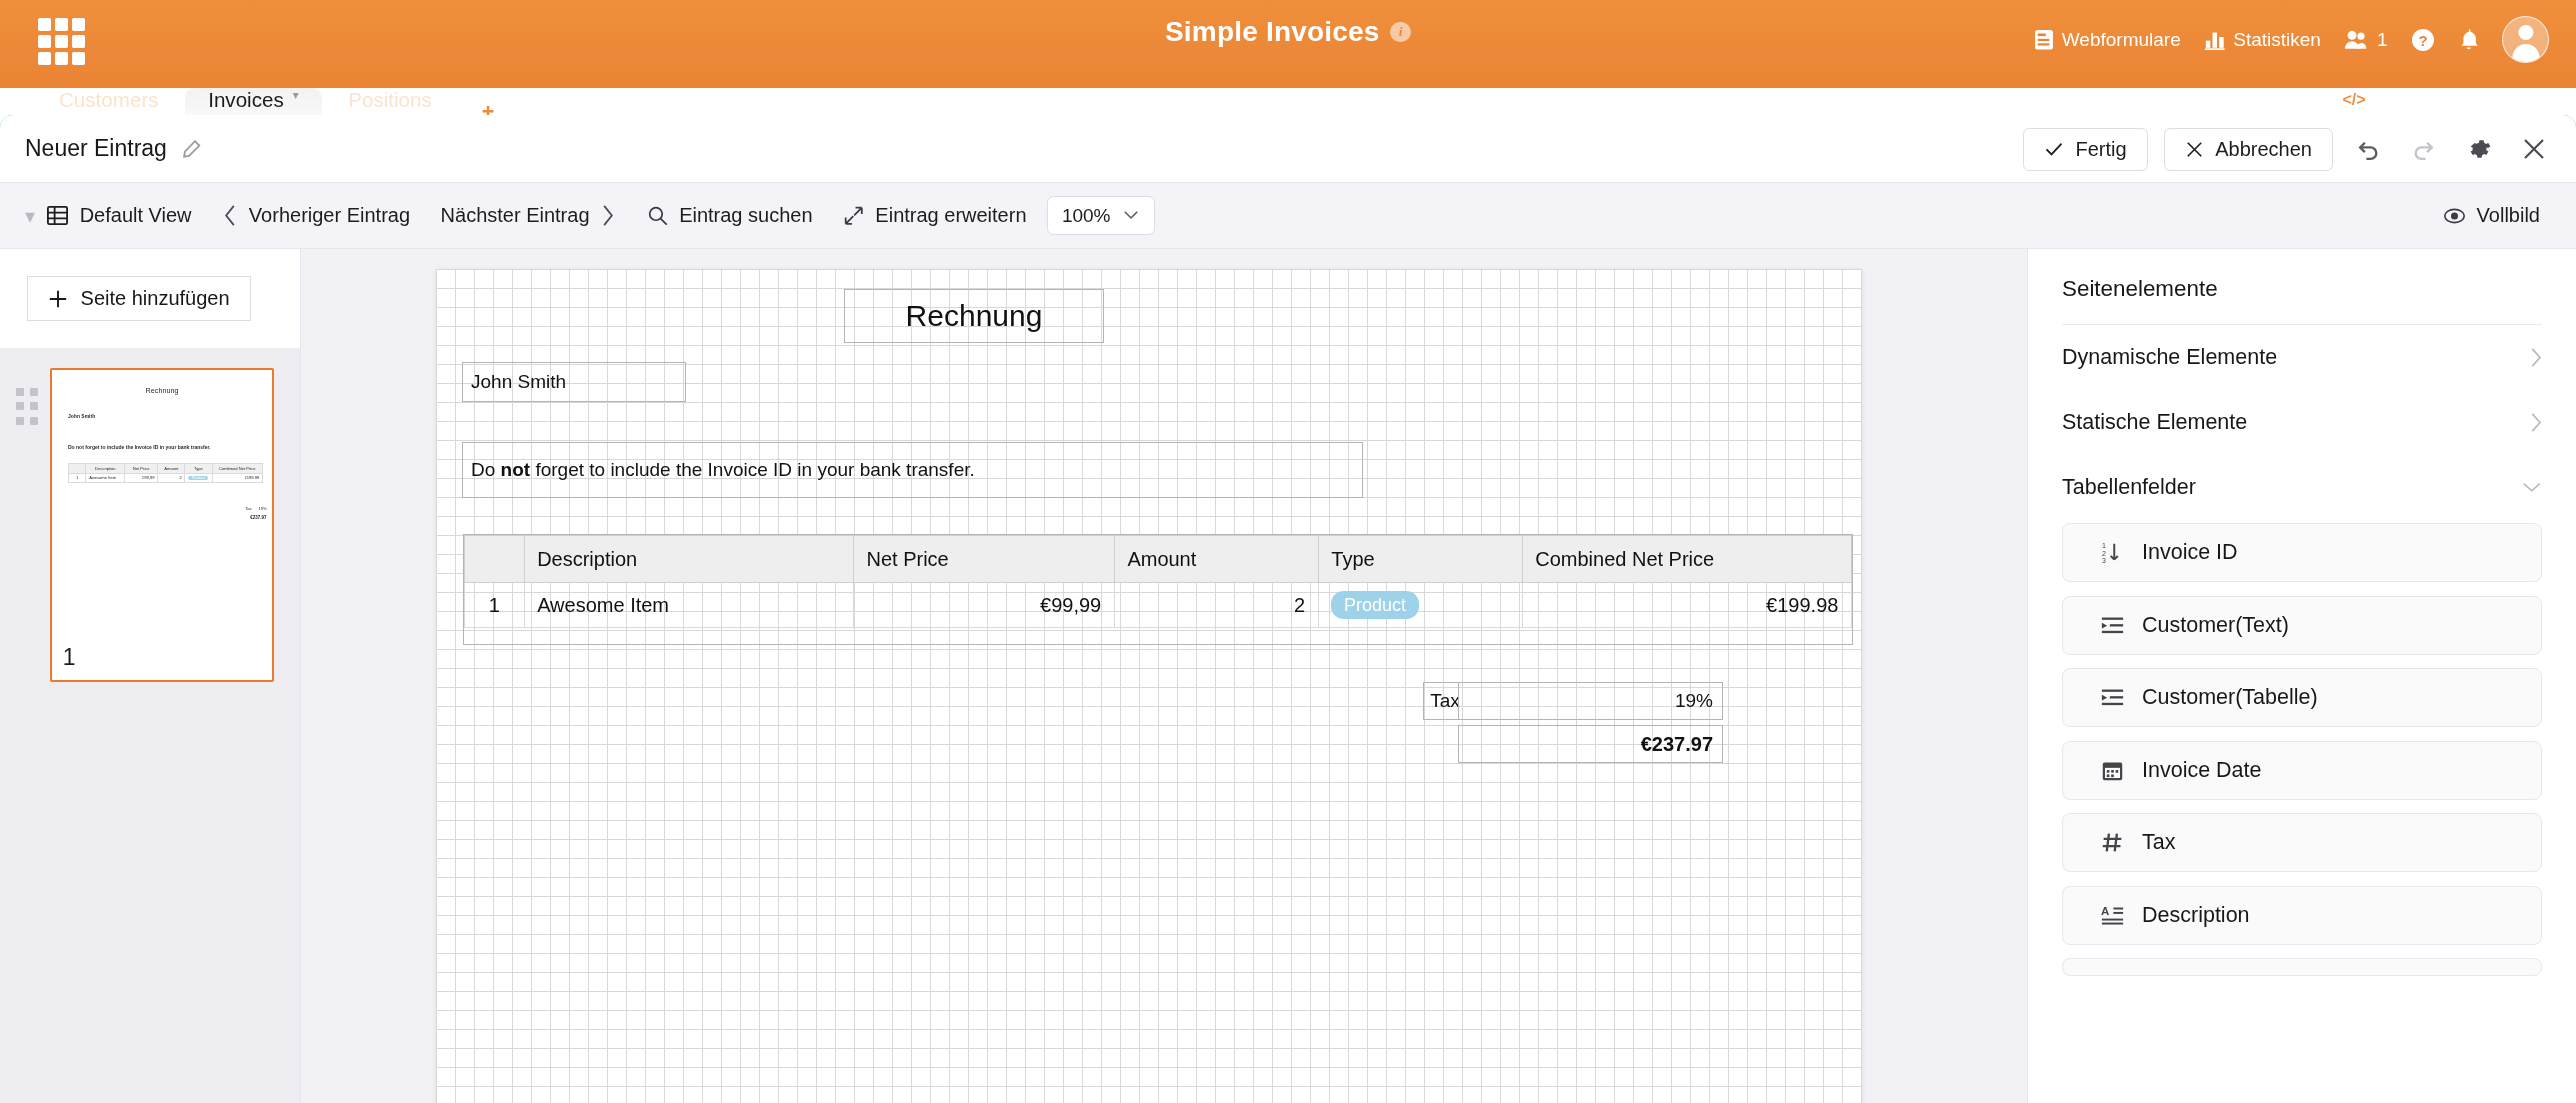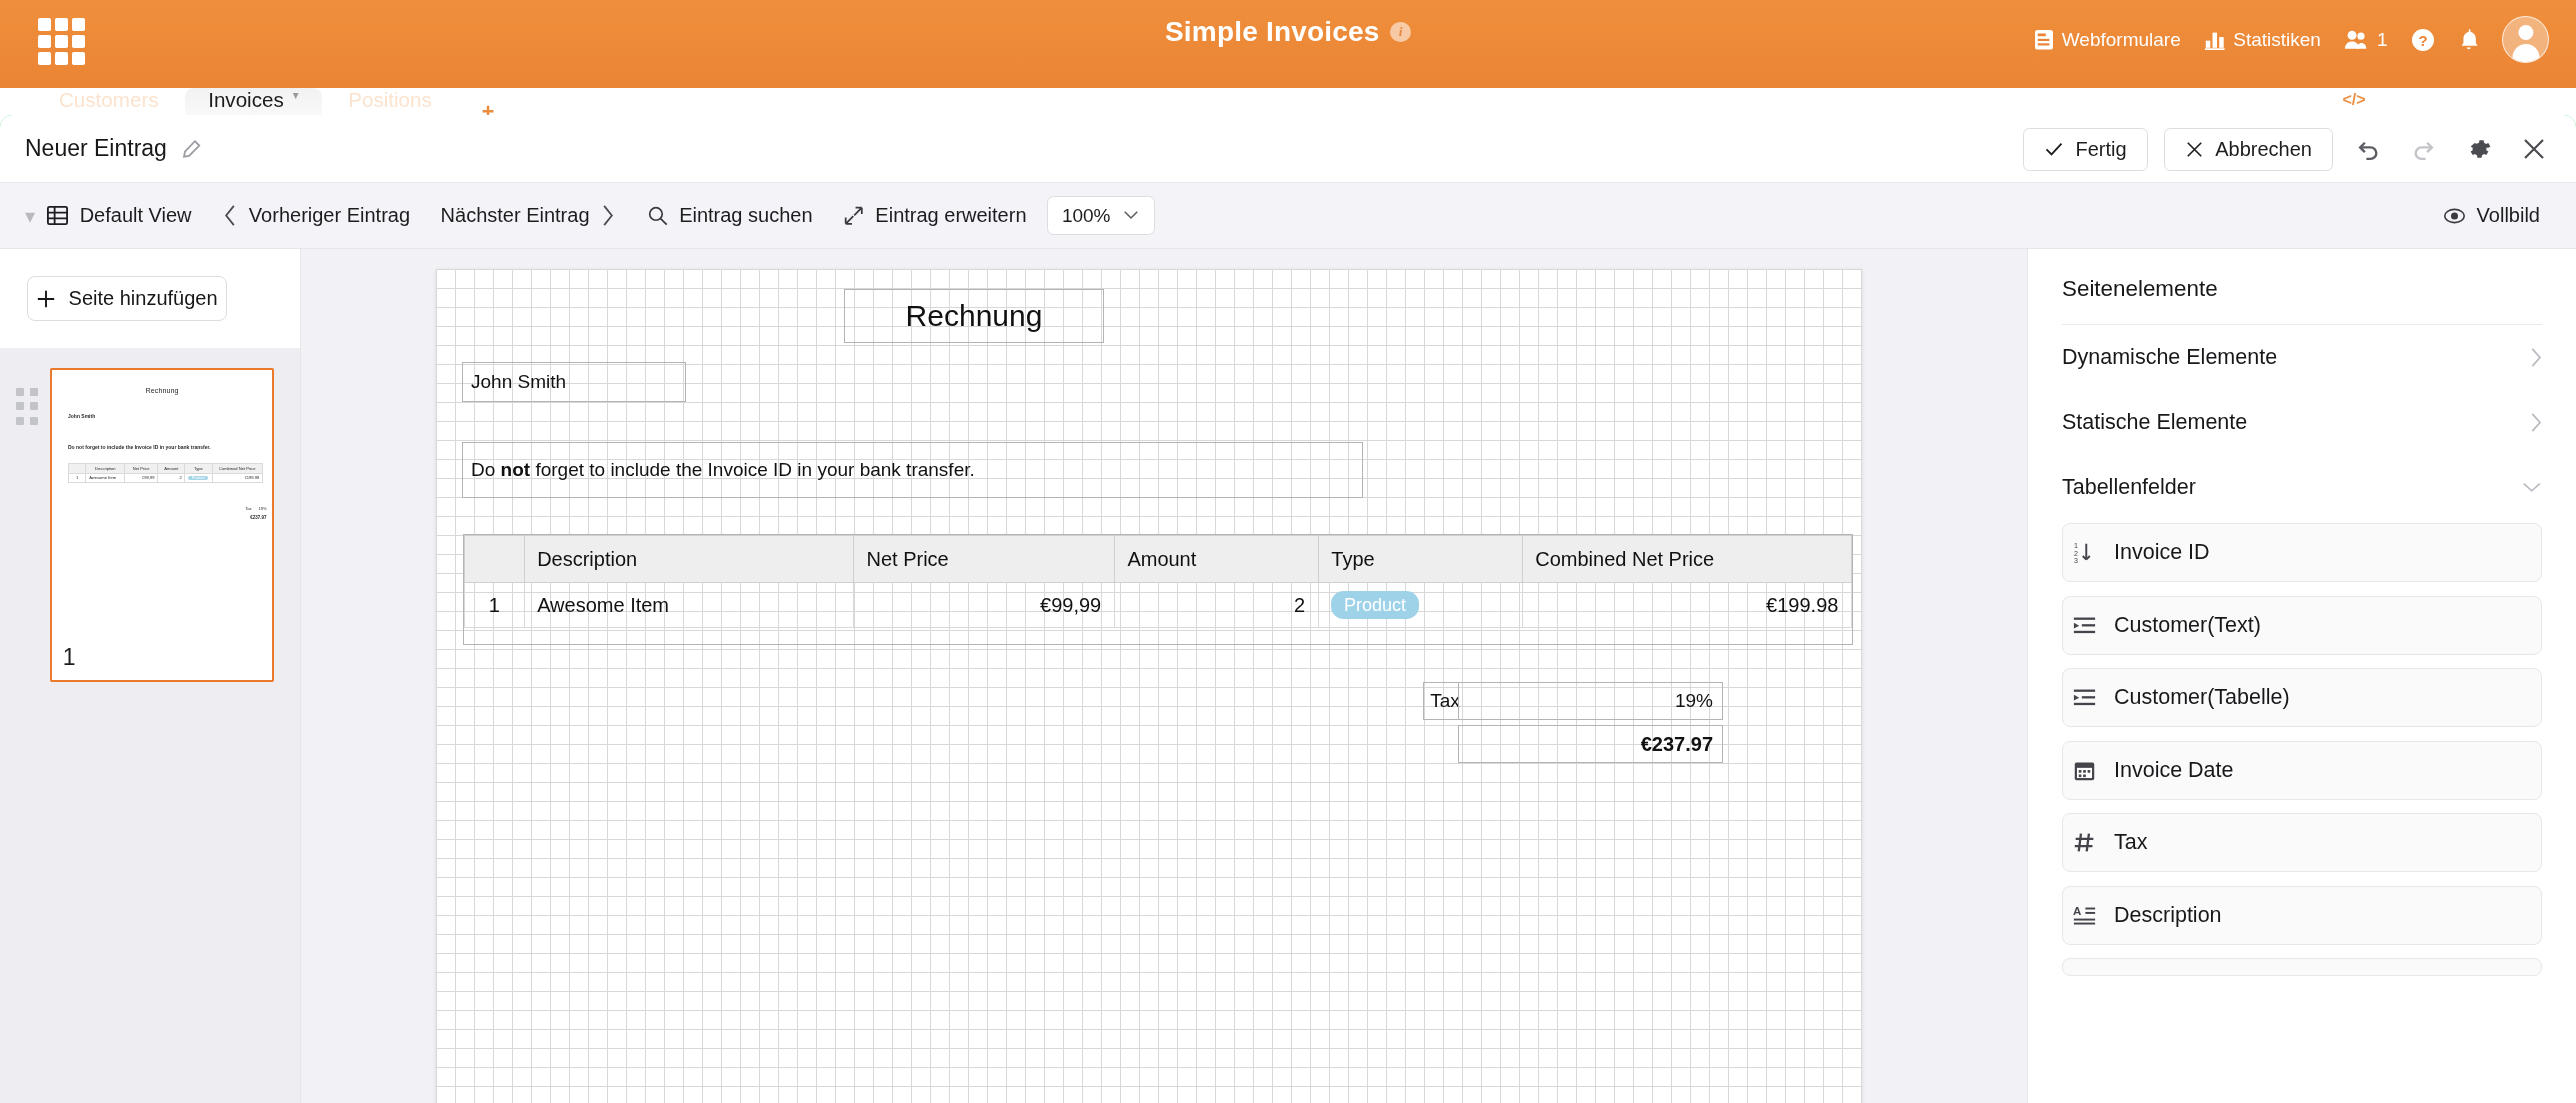--- a/index.html
+++ b/index.html
@@ -151,22 +151,22 @@
   
   .body-split { position: relative; height: 854px; width: 100%; display: flex; }
 
   
   .pages-panel {
     width: 301px; height: 100%; border-right: 0.9px solid #e4e4ea;
     background: #ffffff; position: relative; flex: 0 0 301px;
   }
   .add-page-btn {
     position: absolute; left: 27px; top: 27px;
-    height: 45px; padding: 0 8px; display: flex; align-items: center; gap: 12.6px;
-    border: 0.9px solid #dcdce2; border-radius: 8px; background: #fff;
+    height: 45px; padding: 0 20px; display: flex; align-items: center; gap: 12.6px;
+    border: 0.9px solid #dcdce2; border-radius: 0; background: #fff;
     font-size: 20px; color: #18181b; cursor: pointer; white-space: nowrap;
   }
   .pages-list {
     position: absolute; left: 0; top: 99px; right: 0; bottom: 0;
     background: #eeeef2; padding-top: 20px;
   }
   .page-thumb-row { position: relative; padding-left: 16px; }
   .dots6 {
     position: absolute; left: 16px; top: 20px;
     display: grid; grid-template-columns: repeat(2, 8px);
@@ -276,21 +276,21 @@
     font-size: 22.4px; color: #18181b; padding: 27px 0 21.5px 0;
     border-bottom: 0.9px solid #e8e8ee;
   }
   .sp-group {
     display: flex; align-items: center; justify-content: space-between;
     height: 65px; font-size: 21.5px; color: #18181b; cursor: pointer;
   }
   .chev { color: #b9b9c0; font-size: 20px; }
   .field-item {
     display: flex; align-items: center; gap: 16px;
-    height: 59px; margin-bottom: 13.5px; padding: 0 8px;
+    height: 59px; margin-bottom: 13.5px; padding: 0 36px;
     border: 0.9px solid #e6e6ec; border-radius: 8px; background: #fafafb;
     font-size: 21.5px; color: #18181b; cursor: grab;
   }
   .fi-icon { width: 27px; color: #44444a; display:flex; align-items:center; justify-content:center; }
 
   svg { display: block; }
 </style>
 </head>
 <body>
 

